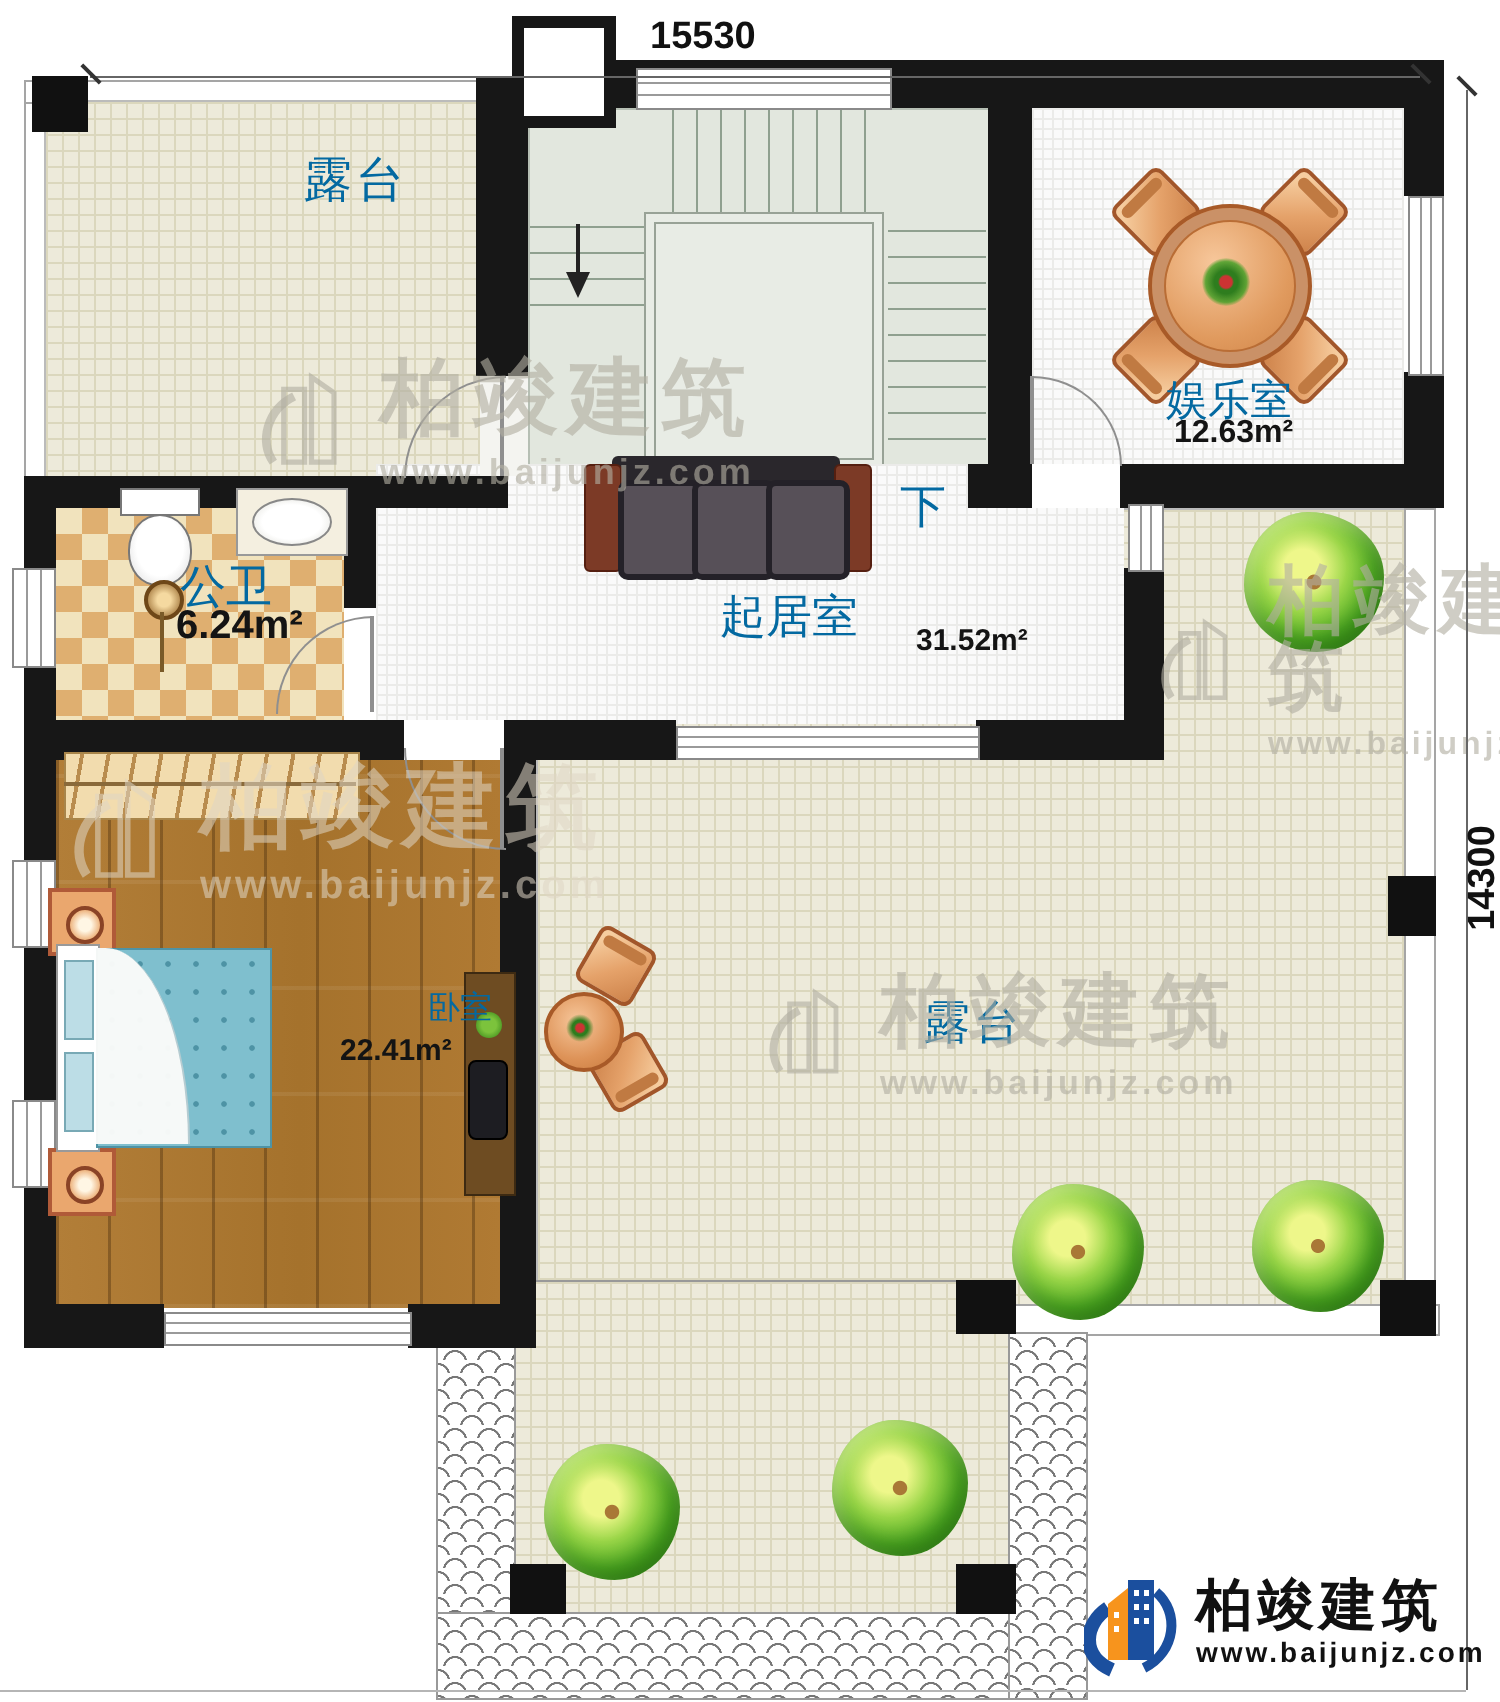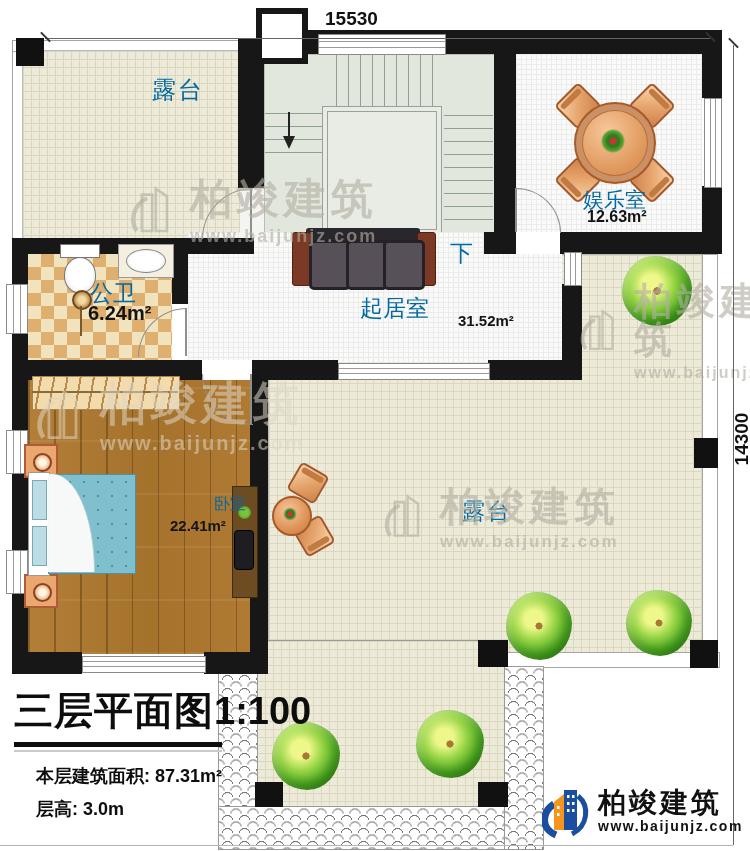--- a/index.html
+++ b/index.html
@@ -262,30 +262,20 @@
   </div>
 
   <div class="dimline" style="left:45px;top:38px;width:665px;height:1px;"></div>
   <div class="dimtick" style="left:39px;top:36px;transform:rotate(45deg);"></div>
   <div class="dimtick" style="left:704px;top:36px;transform:rotate(45deg);"></div>
   <div class="abs" style="left:325px;top:8px;font-size:19px;font-weight:700;color:#111;">15530</div>
   <div class="dimline" style="left:733px;top:45px;width:1px;height:800px;"></div>
   <div class="dimtick" style="left:727px;top:42px;transform:rotate(45deg);"></div>
   <div class="abs" style="left:712px;top:428px;font-size:19px;font-weight:700;color:#111;transform:rotate(-90deg);transform-origin:center;width:60px;text-align:center;">14300</div>
 
-  <div class="abs" style="left:14px;top:684px;">
-    <div style="display:flex;align-items:baseline;">
-      <span style="font-size:39px;font-weight:900;color:#0d0d0d;letter-spacing:1px;">三层平面图</span>
-        <span style="font-size:38px;font-weight:700;color:#0d0d0d;">1:100</span>
-    </div>
-    <div style="width:208px;height:5px;background:#0d0d0d;margin-top:4px;"></div>
-    <div style="width:208px;height:2px;background:#c9c9c9;margin-top:3px;"></div>
-    <div style="margin:12px 0 0 22px;font-size:18px;font-weight:700;color:#0d0d0d;">本层建筑面积: 87.31m²</div>
-    <div style="margin:9px 0 0 22px;font-size:18px;font-weight:700;color:#0d0d0d;">层高: 3.0m</div>
-  </div>
 
   <div class="abs" style="left:542px;top:782px;display:flex;align-items:center;gap:8px;">
     <svg width="48" height="58" viewBox="0 0 48 58">
       <path d="M12 22 C0 30 -2 46 14 53" fill="none" stroke="#1b4f9e" stroke-width="7"></path>
       <path d="M36 14 C48 24 46 44 30 52" fill="none" stroke="#1b4f9e" stroke-width="5"></path>
       <polygon points="12,48 12,20 22,12 22,48" fill="#f7941d"></polygon>
       <rect x="22" y="8" width="13" height="40" fill="#1b4f9e"></rect>
       <rect x="25" y="13" width="2.5" height="3" fill="#fff"></rect>
         <rect x="30" y="13" width="2.5" height="3" fill="#fff"></rect>
       <rect x="25" y="20" width="2.5" height="3" fill="#fff"></rect>

